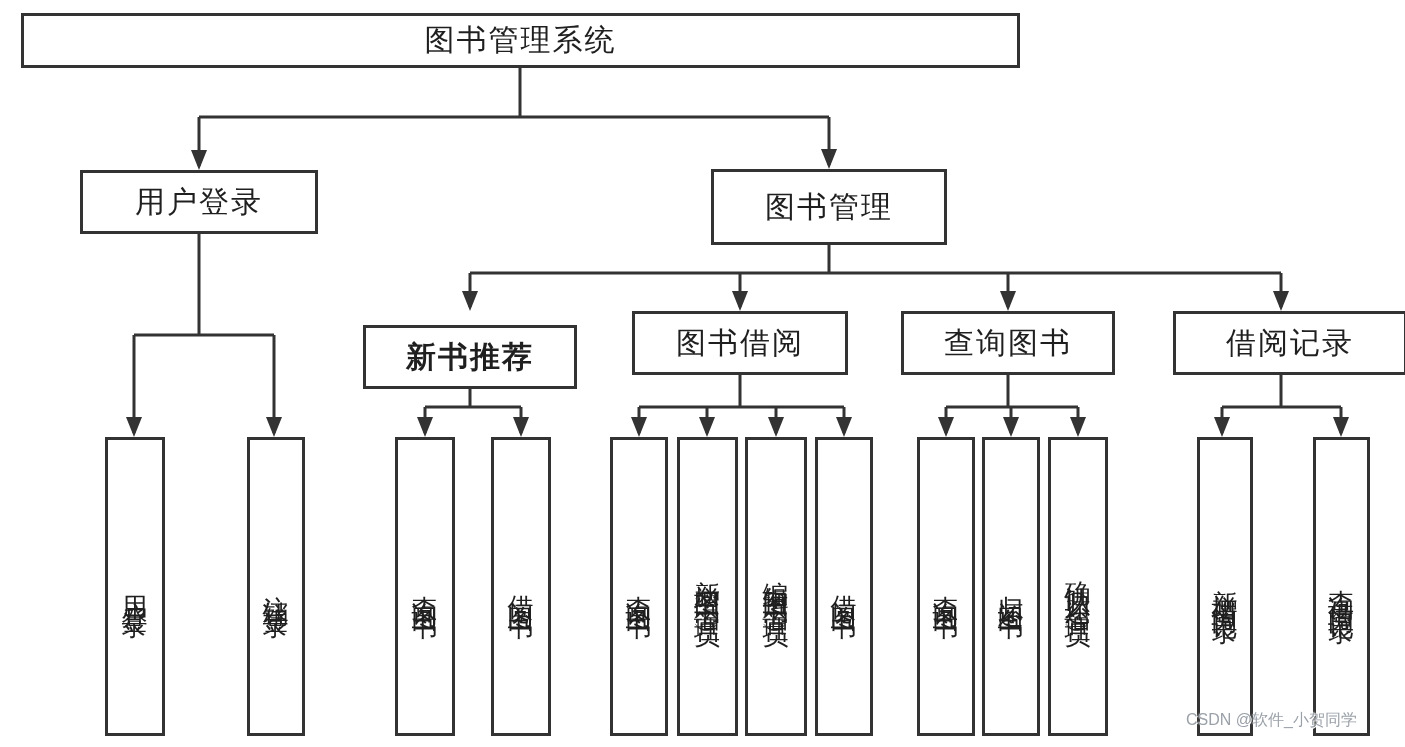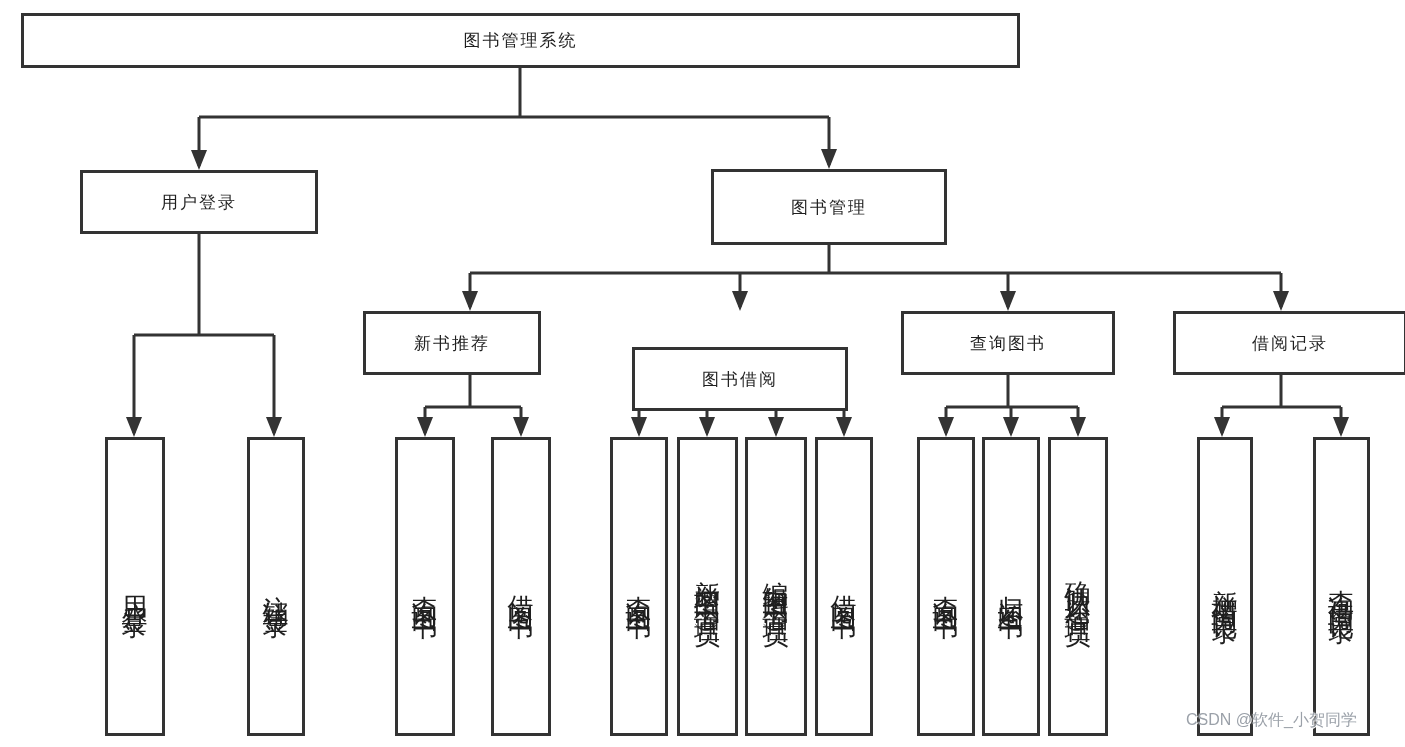--- a/index.html
+++ b/index.html
@@ -18,29 +18,29 @@
   }
   #wires{position:absolute;left:0;top:0;width:1405px;height:747px;}
   #wires path{stroke:var(--line);stroke-width:3;fill:none;}
   #wires marker path{fill:var(--line);stroke:none;}
   .box{
     position:absolute;box-sizing:border-box;
     border:3px solid var(--line);background:#fff;
     display:flex;align-items:center;justify-content:center;
     color:var(--text);
   }
-  .h{font-size:17px;letter-spacing:2px;white-space:nowrap;text-align:right;}
+  .h{font-size:30px;letter-spacing:2px;white-space:nowrap;text-align:right;}
   .v{writing-mode:vertical-rl;font-size:26px;letter-spacing:6px;line-height:1;}
   .leaf{top:437px;height:299px;}
 
   #b-root {left:21px; top:13px; width:999px;height:55px;}
   #b-l2-0 {left:80px; top:170px;width:238px;height:64px;}
   #b-l2-1 {left:711px;top:169px;width:236px;height:76px;}
-  #b-l3-0 {left:363px;top:311px;width:178px;height:64px;}
-  #b-l3-1 {left:632px;top:311px;width:216px;height:64px;margin-top:36px;}
+  #b-l3-0 {left:363px;top:325px;width:214px;height:64px;font-weight:bold;}
+  #b-l3-1 {left:632px;top:311px;width:216px;height:64px;}
   #b-l3-2 {left:901px;top:311px;width:214px;height:64px;}
   #b-l3-3 {left:1173px;top:311px;width:234px;height:64px;}
 
   #b-u0{left:105px;width:60px;}
   #b-u1{left:247px;width:58px;}
   #b-n0{left:395px;width:60px;}
   #b-n1{left:491px;width:60px;}
   #b-w0{left:610px;width:58px;}
   #b-w1{left:677px;width:61px;}
   #b-w2{left:745px;width:62px;}

